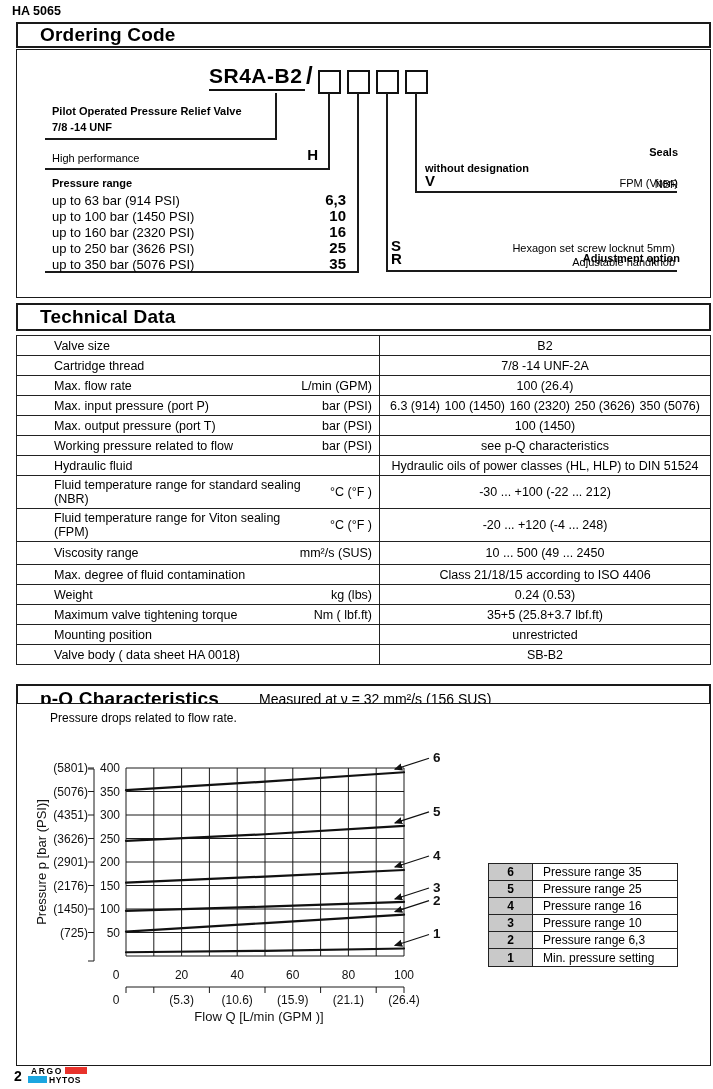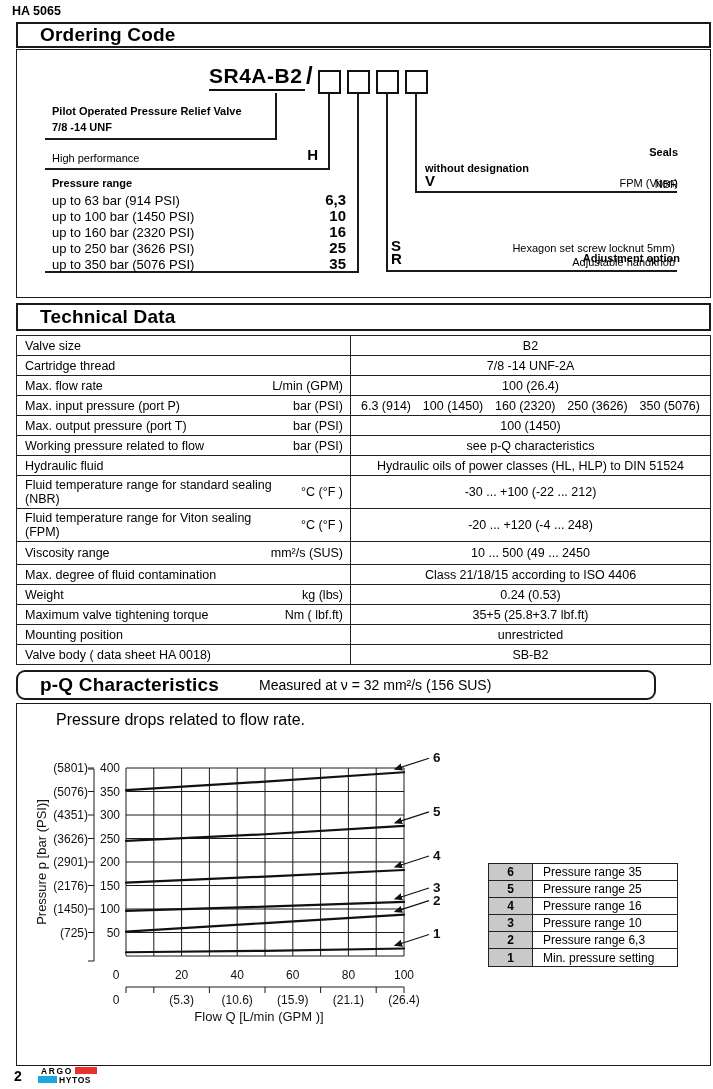--- a/index.html
+++ b/index.html
@@ -25,41 +25,41 @@
   .pr-items{position:absolute;left:52px;top:192px;width:294px;}
   .pr-row{display:flex;justify-content:space-between;align-items:baseline;height:16px;gap:46px;}
   .pr-row .lbl{font-size:13px;}
   .pr-row .val{font-size:15px;font-weight:bold;line-height:16px;}
   
   .ttable{position:absolute;left:16px;top:335px;width:695px;border-top:1px solid #222;
           box-sizing:border-box;font-size:12.5px;}
   .trow{display:flex;align-items:center;border:1px solid #222;border-top:0;box-sizing:border-box;}
   .h1{height:20px}.h2{height:33px}.h3{height:23px}
   .tleft{width:334px;align-self:stretch;display:flex;justify-content:space-between;
-         align-items:center;padding:0 7px 0 8px;border-right:1px solid #222;box-sizing:border-box;}
+         align-items:center;padding:0 7px 0 8px;border-right:1px solid #222;box-sizing:border-box;margin-left:29px;}
   .tname{max-width:250px;line-height:14px;}
   .tunit{text-align:right;white-space:nowrap;}
   .tright{flex:1;text-align:center;}
   .tright.multi{display:flex;justify-content:space-between;padding:0 10px;}
   
   .measured{font-size:14px;margin-left:40px;text-align:right;}
-  .pq-note{position:absolute;left:56px;top:711px;font-size:16px;}
+  .pq-note{position:absolute;left:50px;top:711px;font-size:12px;}
   svg text{font-family:"Liberation Sans",sans-serif;font-size:12px;fill:#111;}
   svg .curve-label{font-size:13.5px;font-weight:bold;}
   svg .axis-title{font-size:13px;}
   .legend{position:absolute;left:488px;top:863px;width:190px;border:1px solid #222;
           box-sizing:border-box;font-size:12px;}
   .lrow{display:flex;height:17px;align-items:center;border-bottom:1px solid #222;box-sizing:border-box;}
   .lrow:last-child{border-bottom:0;}
   .lnum{width:44px;align-self:stretch;display:flex;align-items:center;justify-content:center;
         font-weight:bold;border-right:1px solid #222;box-sizing:border-box;}
   .llabel{padding-left:10px;}
   
   .page-num{position:absolute;left:14px;top:1068px;font-size:14px;font-weight:bold;}
-  .logo{position:absolute;left:38px;top:1066px;width:64px;height:18px;}
+  .logo{position:absolute;left:28px;top:1066px;width:64px;height:18px;}
   .logo .argo{position:absolute;left:3px;top:0;font-size:8.5px;font-weight:bold;letter-spacing:1.6px;}
   .logo .hytos{position:absolute;left:21px;top:9px;font-size:8.5px;font-weight:bold;letter-spacing:0.6px;}
   .logo .red{position:absolute;left:37px;top:1px;width:22px;height:7px;}
   .logo .cyan{position:absolute;left:0;top:9.5px;width:19px;height:7.5px;}
 </style>
 </head>
 <body>
 
 <div class="page">
 
@@ -241,21 +241,21 @@
     </div>
     <div class="trow h1">
       <div class="tleft">
           <span class="tname">Valve body ( data sheet HA 0018)</span>
           <span class="tunit"></span>
         </div>
       <div class="tright">SB-B2</div>
     </div>
   </div>
 
-  <div class="sec-header" style="left:16px;top:670px;width:640px;height:30px;border-radius:9px;">
+  <div class="sec-header" style="left:16px;top:684px;width:695px;height:30px;">
     <span class="sec-title">p-Q Characteristics</span>
     <span class="measured">Measured at  ν = 32 mm²/s (156 SUS)</span>
   </div>
   <div class="sec-body" style="left:16px;top:703px;width:695px;height:363px;"></div>
 
   <div class="pq-note">Pressure drops related to flow rate.</div>
 
   <svg id="pq-svg" class="abs" style="left:16px;top:703px;" width="460" height="360" viewBox="0 0 460 360">
     <defs>
       <marker id="arr" markerWidth="9" markerHeight="8" refX="6" refY="3" orient="auto">

